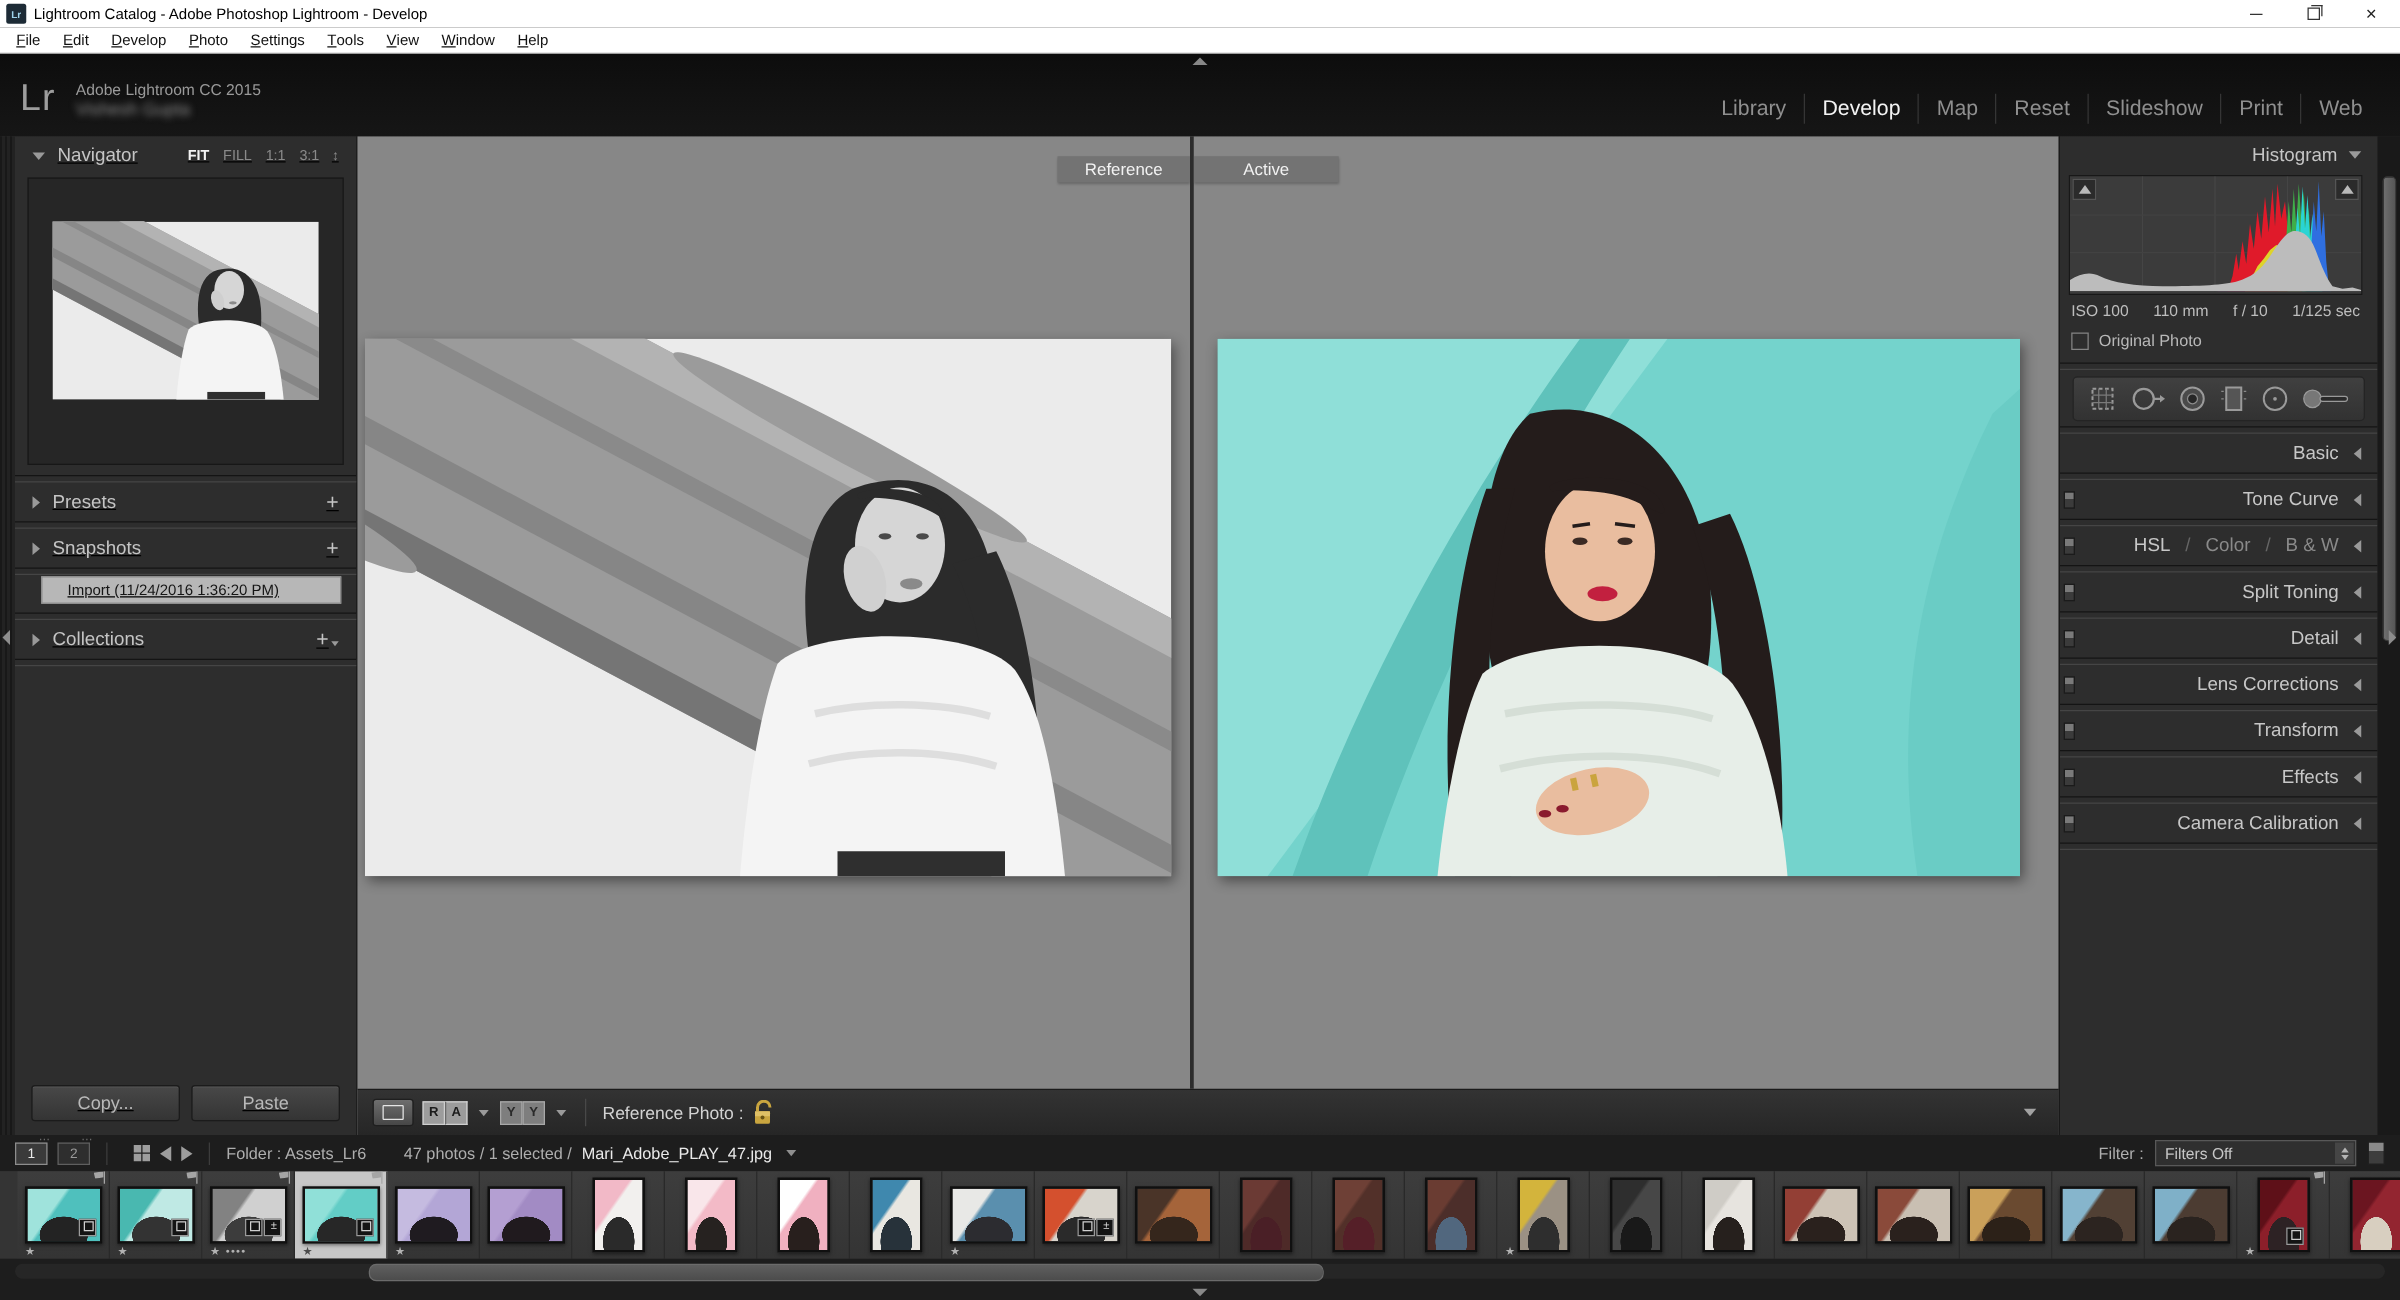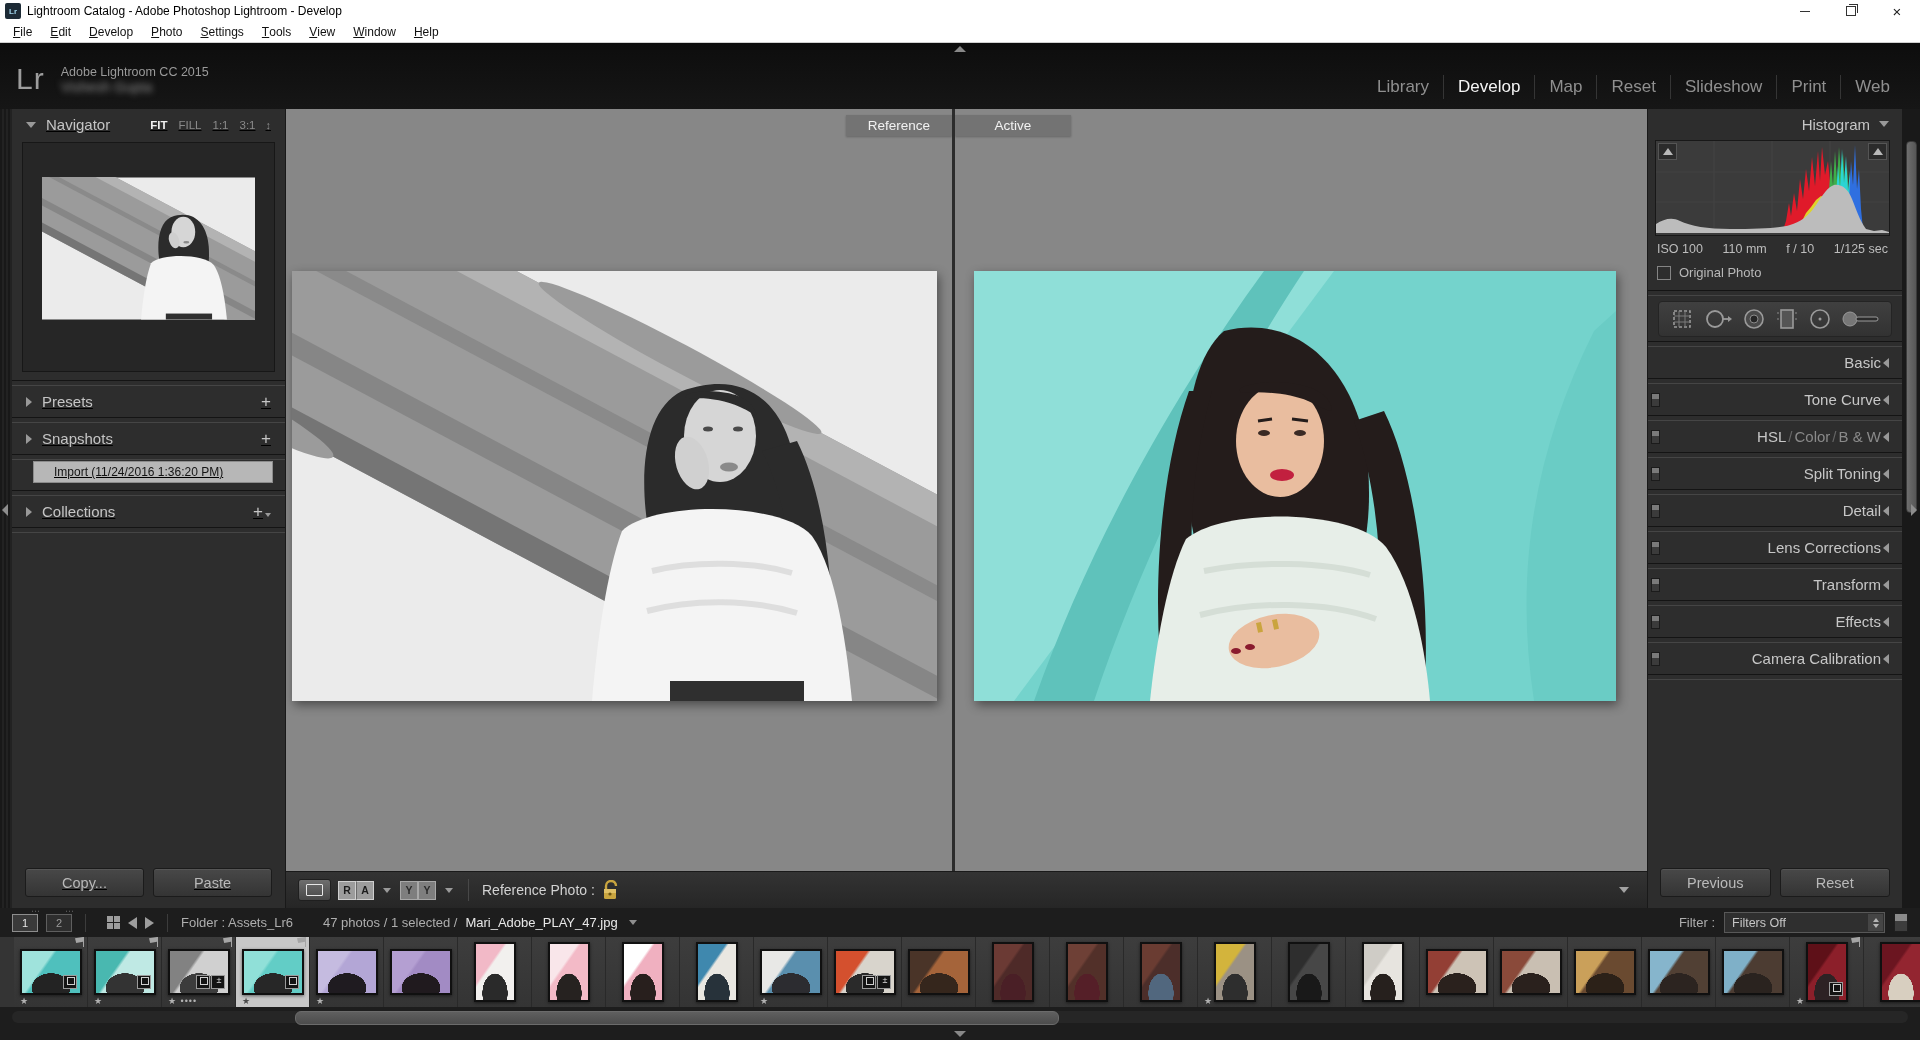--- a/index.html
+++ b/index.html
@@ -58,21 +58,21 @@
   .hist-item{margin:1px 12px 7px 21px;background:#b7b7b7;border:1px solid #8c8c8c;color:#151515;font-size:12px;padding:3px 6px 3px 20px;flex:0 0 auto;}
   .lp-buttons{margin-top:auto;display:flex;gap:9px;padding:6px 13px 11px 13px;}
   .lr-btn{flex:1;height:27px;background:linear-gradient(#484848,#343434);border:1px solid #1b1b1b;border-radius:3px;color:#b9b9b9;font-size:14.5px;display:flex;align-items:center;justify-content:center;box-shadow:inset 0 1px 0 rgba(255,255,255,.08);}
 
   
   .center{flex:1;display:flex;flex-direction:column;background:#878787;min-width:0;}
   .view-area{flex:1;display:flex;position:relative;}
   .pane{position:relative;overflow:hidden;}
   .pane.ref{width:666px;border-right:3px solid #2c2c2c;flex:0 0 auto;}
   .pane.act{flex:1;}
-  .viewtab{position:absolute;top:6px;height:21px;background:#737373;color:#f2f2f2;font-size:13.5px;display:flex;align-items:center;justify-content:center;box-shadow:0 1px 2px rgba(0,0,0,.25);}
+  .viewtab{position:absolute;top:16px;height:21px;background:#737373;color:#f2f2f2;font-size:13.5px;display:flex;align-items:center;justify-content:center;box-shadow:0 1px 2px rgba(0,0,0,.25);}
   .viewtab.r{right:0;width:106px;}
   .viewtab.a{left:0;width:116px;}
   .photo{position:absolute;top:162px;box-shadow:2px 4px 10px rgba(0,0,0,.45);}
   .photo.bw{left:6px;}
   .photo.cl{left:19px;}
 
   .toolbar{height:36px;background:linear-gradient(#333333,#262626);border-top:1px solid #1a1a1a;display:flex;align-items:center;padding:0 12px;gap:7px;color:#d2d2d2;font-size:14px;flex:0 0 auto;}
   .tb-btn{height:20px;border:1px solid #1f1f1f;border-radius:3px;background:linear-gradient(#6e6e6e,#474747);display:flex;align-items:center;justify-content:center;}
   .tb-loupe{width:31px;}
   .tb-loupe .rect{width:15px;height:10px;border:1px solid #e6e6e6;border-radius:1px;}
@@ -90,21 +90,21 @@
   .histo{margin:1px 12px 0 7px;height:94px;background:#3b3b3b;border:1px solid #181818;position:relative;flex:0 0 auto;}
   .histo svg{display:block;}
   .h-corner{position:absolute;top:2px;width:17px;height:15px;background:#2b2b2b;border:1px solid #555;display:flex;align-items:center;justify-content:center;}
   .h-corner.lft{left:2px;}  .h-corner.rgt{right:2px;}
   .h-corner .t{width:0;height:0;border-left:5px solid transparent;border-right:5px solid transparent;border-bottom:7px solid #b9b9b9;}
   .exifrow{display:flex;justify-content:space-between;padding:6px 14px 3px 9px;color:#bdbdbd;font-size:12.5px;flex:0 0 auto;}
   .origrow{display:flex;align-items:center;gap:8px;padding:6px 14px 10px 9px;color:#b8b8b8;font-size:13px;flex:0 0 auto;}
   .checkbox{width:12px;height:12px;border:1px solid #848484;background:transparent;}
   .toolstrip{margin:5px 10px 4px 10px;height:34px;border-radius:4px;background:linear-gradient(#404040,#323232);border:1px solid #242424;display:flex;align-items:center;justify-content:space-between;padding:0 10px;flex:0 0 auto;}
   .toolstrip svg{display:block;}
-  .rpanel-row{height:31px;display:flex;align-items:center;justify-content:flex-end;gap:2px;padding:0 13px;color:#c7c7c7;font-size:15px;position:relative;flex:0 0 auto;}
+  .rpanel-row{height:31px;display:flex;align-items:center;justify-content:flex-end;gap:12px;padding:0 13px;color:#c7c7c7;font-size:15px;position:relative;flex:0 0 auto;}
   .toggle{position:absolute;left:3px;top:9px;width:7px;height:12px;background:linear-gradient(#7a7a7a 0 45%,#3b3b3b 45%);border:1px solid #1b1b1b;}
   .hsl-dim{color:#8a8a8a;}
   .hsl-sep{color:#666;}
   .rp-buttons{margin-top:auto;display:flex;gap:9px;padding:6px 12px 11px 12px;}
 
   
   .fs-header{height:29px;background:#1d1d1d;display:flex;align-items:center;gap:8px;padding:0 12px;color:#aeaeae;font-size:13px;flex:0 0 auto;}
   .winnum{width:24px;height:16px;border:1px solid #8d8d8d;background:#3a3a3a;color:#e8e8e8;font-size:11px;display:flex;align-items:center;justify-content:center;position:relative;}
   .winnum:after{content:"⋯";position:absolute;top:-9px;right:-2px;font-size:9px;color:#6f6f6f;letter-spacing:-1px;}
   .winnum.dim{border-color:#5f5f5f;color:#9a9a9a;background:#2e2e2e;}
@@ -487,24 +487,20 @@
             <span class="tri-left"></span>
           </div>
           <div class="divider"></div>
           <div class="rpanel-row">
             <span class="toggle"></span>
             <span>Camera Calibration</span>
             <span class="tri-left"></span>
           </div>
           <div class="divider"></div>
         </div>
-      <div class="rp-buttons">
-        <div class="lr-btn">Previous</div>
-        <div class="lr-btn">Reset</div>
-      </div>
     </div>
 
     <div class="edge right">
       <div class="vscroll"></div>
       <div class="edge-arrow"></div>
     </div>
   </div>
 
   <div class="fs-header">
     <span class="winnum">1</span>

